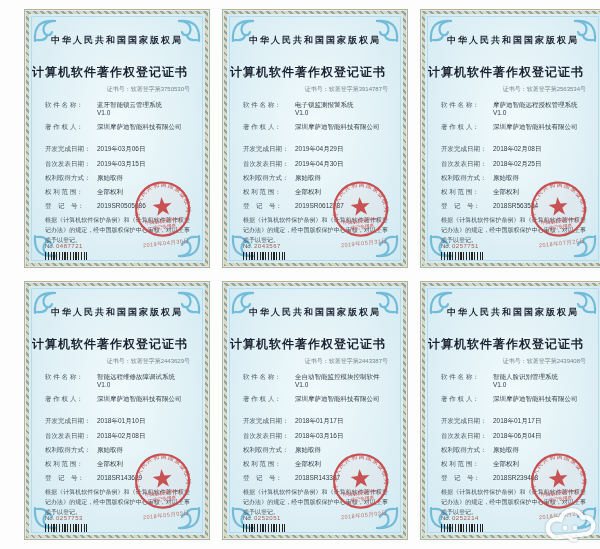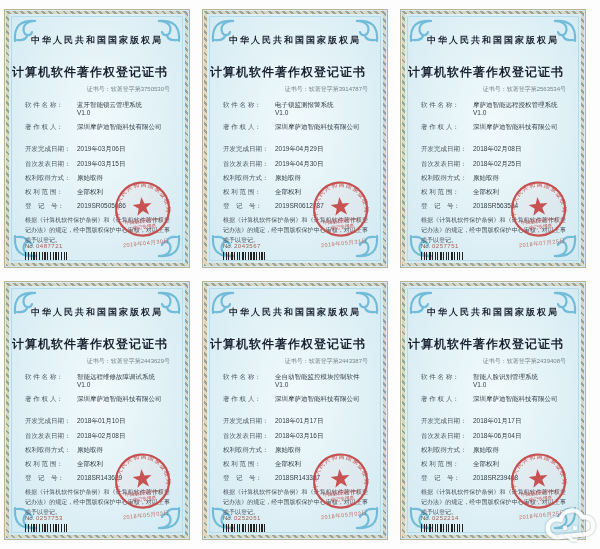--- a/index.html
+++ b/index.html
@@ -1,19 +1,19 @@
 <!DOCTYPE html>
 <html><head>
 <meta charset="utf-8">
 <style>
   html,body{margin:0;padding:0;}
   .page{position:relative;width:600px;height:549px;background:#fdfdfd;overflow:hidden;
         font-family:"Liberation Sans",sans-serif;}
   .grid{display:grid;grid-template-columns:repeat(3,186px);grid-template-rows:repeat(2,259px);
-        column-gap:12px;row-gap:13px;padding:9px 4px;text-decoration:underline;}
+        column-gap:12px;row-gap:13px;padding:9px 24px;text-decoration:underline;}
   .cert{position:relative;border:1px solid #b7b198;background:radial-gradient(ellipse at 50% 45%,#f1fafc 0%,#ddeff5 62%,#cfe8f1 100%);}
   .band{position:absolute;inset:1px;border:3px solid;pointer-events:none;
         border-image:repeating-linear-gradient(45deg,#98a49b 0 2px,#d9d6c1 2px 5px) 3;}
   .innerline{position:absolute;inset:6px;border:1px solid #b5dcea;pointer-events:none;}
   .corner{position:absolute;width:26px;height:26px;color:#72bcd9;}
   .corner svg{width:100%;height:100%;}
   .c-tl{top:8px;left:8px;}
   .c-tr{top:8px;right:8px;transform:scaleX(-1);}
   .c-bl{bottom:8px;left:8px;transform:scaleY(-1);}
   .c-br{bottom:8px;right:8px;transform:scale(-1,-1);}

